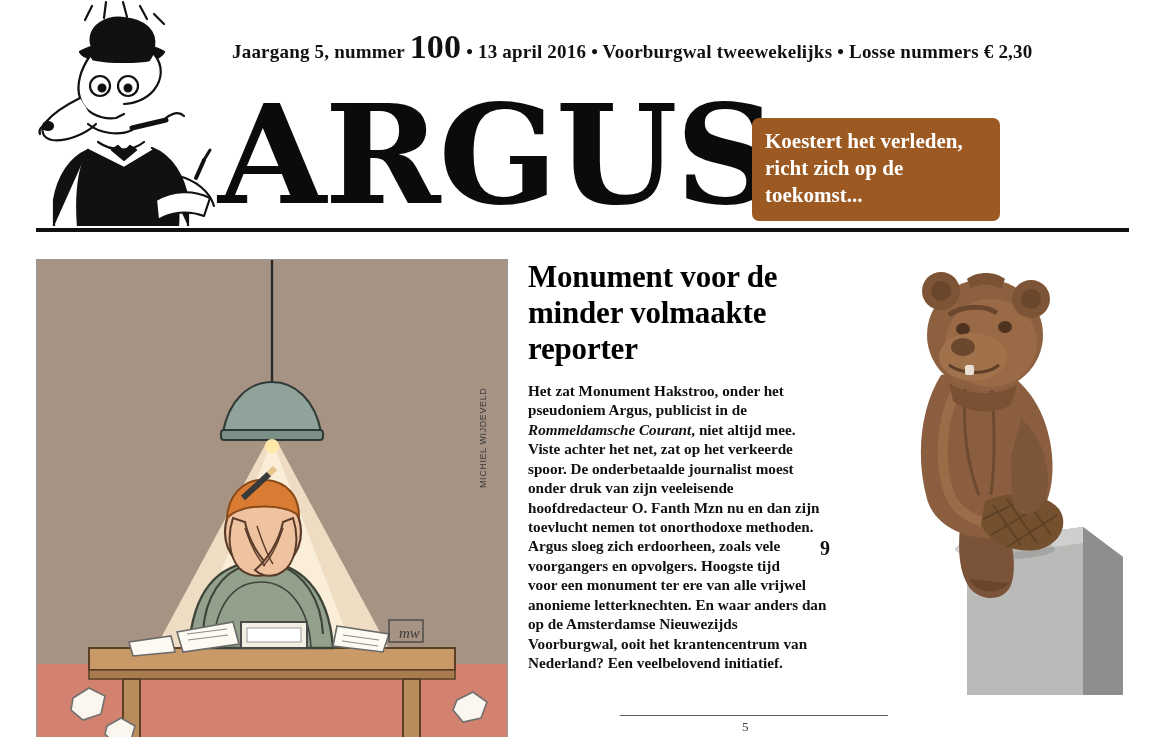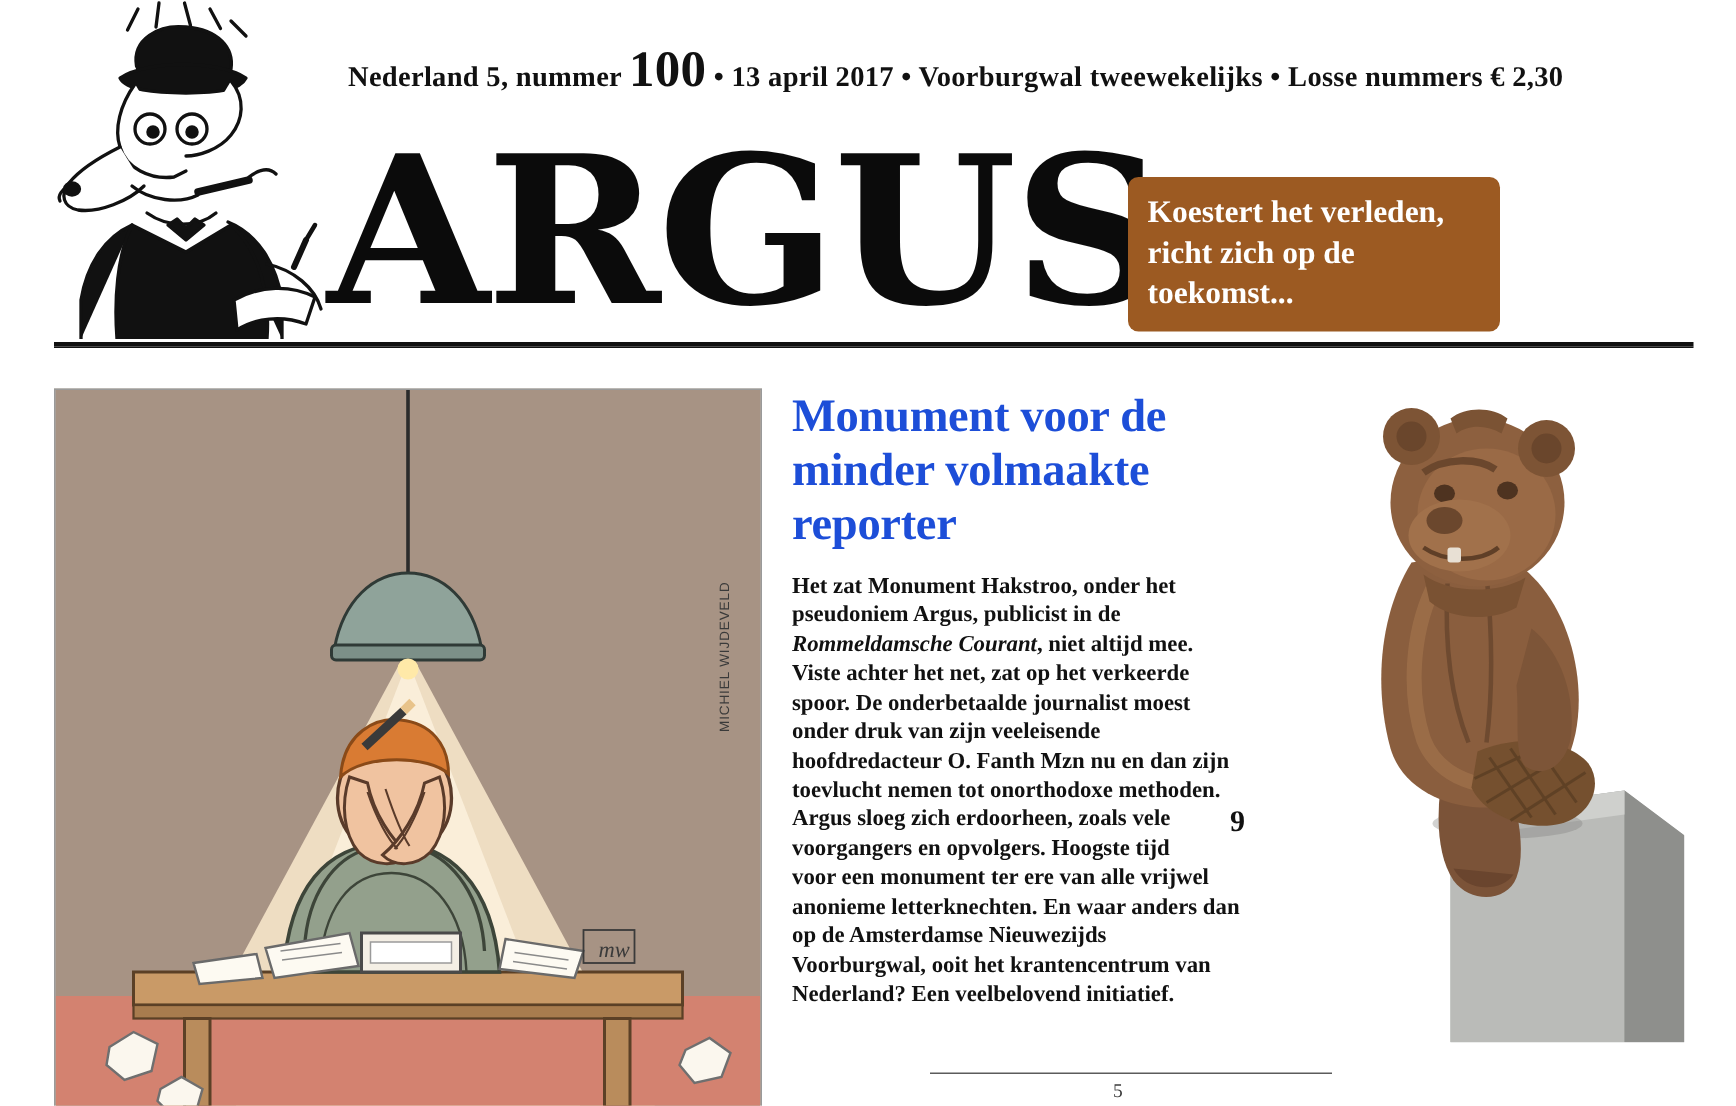--- a/index.html
+++ b/index.html
@@ -132,21 +132,21 @@
     position: absolute;
     left: 528px;
     top: 16px;
     width: 302px;
   }
   .headline {
     font-family: "Liberation Serif", serif;
     font-weight: bold;
     font-size: 31px;
     line-height: 1.16;
-    color: #1d4ed8;
+    color: #000000;
     margin: 0 0 14px 0;
     letter-spacing: -.2px;
   }
   .body-text {
     font-family: "Liberation Serif", serif;
     font-weight: bold;
     font-size: 15.2px;
     line-height: 1.28;
     color: #111;
     margin: 0;
@@ -227,24 +227,24 @@
         <path d="M60 150 C50 170 48 200 50 226 L150 226 C152 198 146 168 126 150 L96 168 Z" fill="#111" stroke="#111"></path>
 
         <path d="M150 176 C168 180 182 192 186 206" fill="none"></path>
         <path d="M128 200 C146 190 166 190 182 198 L176 216 C160 210 142 212 130 220 Z" fill="#fff"></path>
         <path d="M168 178 L176 160" stroke-width="4"></path>
         <path d="M176 160 L182 150" stroke-width="3"></path>
       </g>
     </svg>
 
     <div class="issue-line">
-      <span>Nederland 5, nummer</span>
+      <span>Jaargang 5, nummer</span>
       <span class="big">100</span>
       <span class="sep">•</span>
-      <span>13 april 2017</span>
+      <span>13 april 2016</span>
       <span class="sep">•</span>
       <span>Voorburgwal tweewekelijks</span>
       <span class="sep">•</span>
       <span>Losse nummers € 2,30</span>
     </div>
 
     <div class="wordmark">ARGUS</div>
 
     <div class="tagline">Koestert het verleden, richt zich op de toekomst...</div>
 

